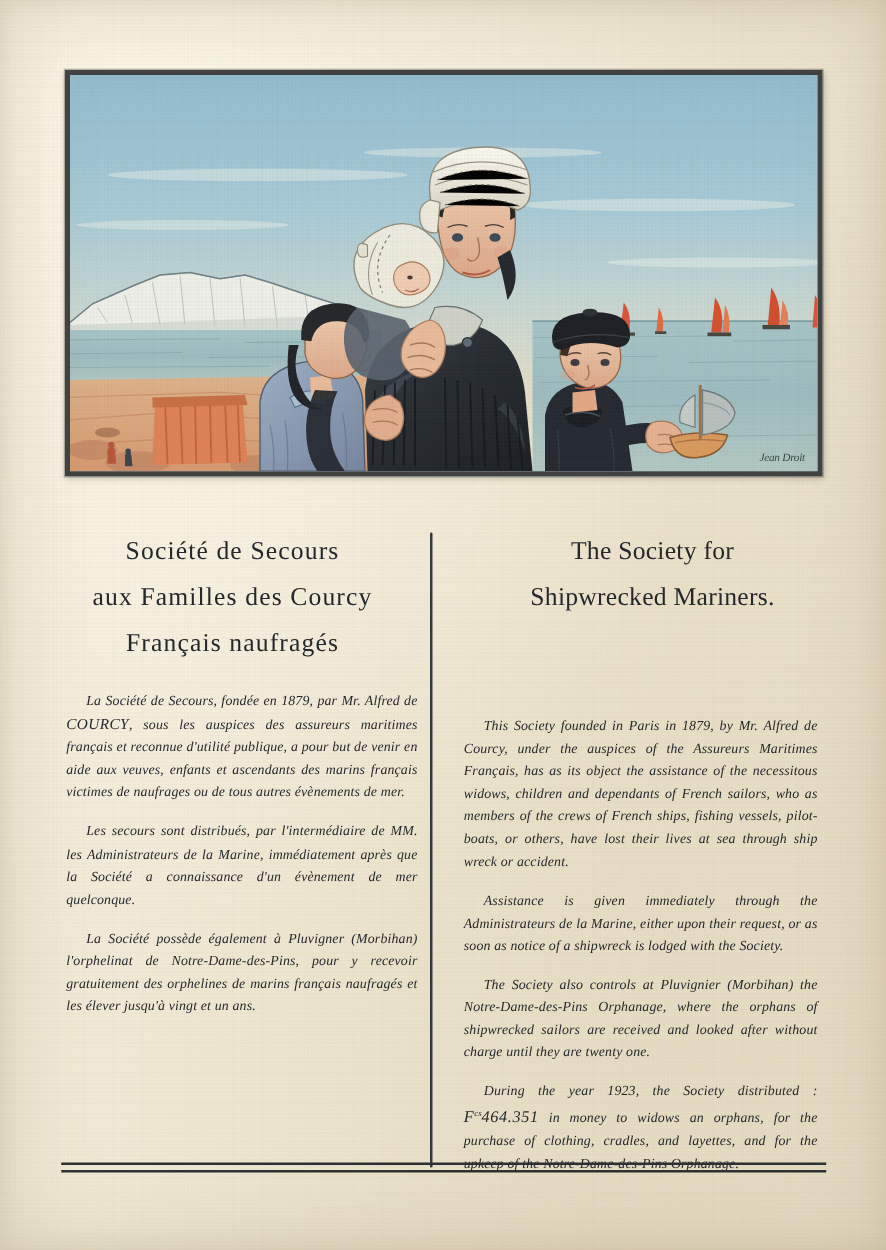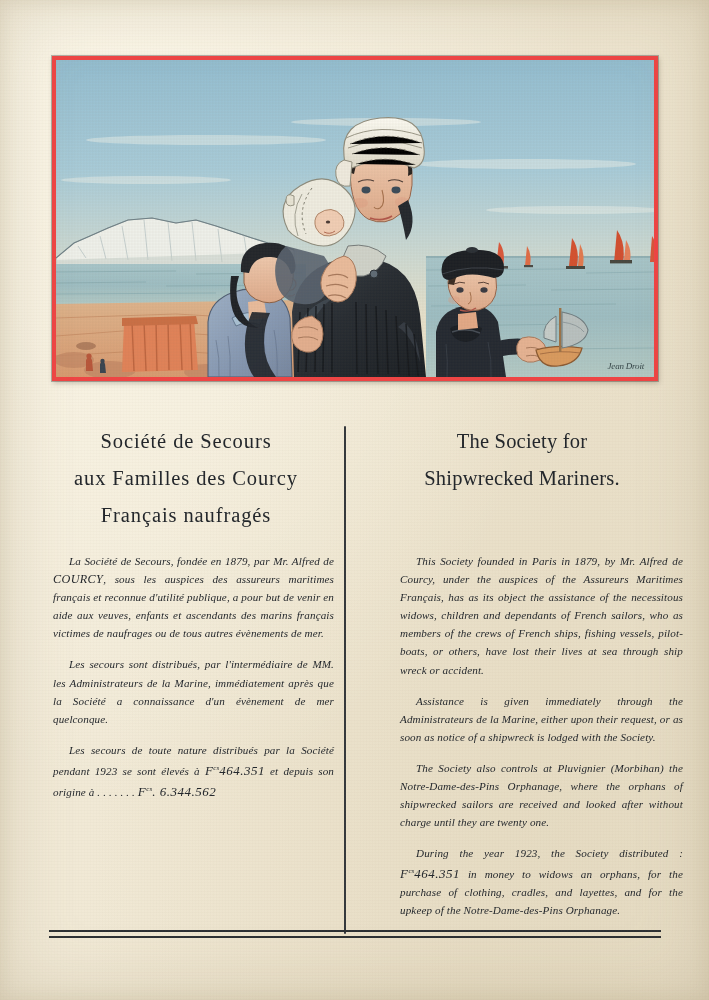--- a/index.html
+++ b/index.html
@@ -44,21 +44,21 @@
   .plate-wrap {
     position: absolute;
     left: 52px;
     top: 56px;
     width: 606px;
     height: 325px;
   }
   .plate-frame {
     position: absolute;
     inset: 0;
-    border: 4px solid #ef4444;
+    border: 4px solid #404040;
     box-sizing: border-box;
     box-shadow: 0 0 0 1px rgba(60,60,60,0.35), 1px 2px 5px rgba(90,80,60,0.33);
     background: #b9d3dd;
     overflow: hidden;
   }
   .plate {
     position: absolute;
     inset: 0;
     overflow: hidden;
   }
@@ -124,21 +124,21 @@
     position: absolute;
     top: 552px;
     color: #23272c;
     font-family: "Liberation Serif", serif;
     font-size: 11.1px;
     line-height: 18.1px;
     text-align: justify;
     letter-spacing: 0.12px;
   }
   .col-fr { left: 53px; width: 281px; }
-  .col-en { left: 400px; width: 283px; }
+  .col-en { left: 371px; width: 283px; margin-top: 20px; }
   .col p {
     margin: 0 0 13px 0;
     text-indent: 16px;
     font-style: italic;
   }
   .col p:last-child { margin-bottom: 0; }
   .col .nm { font-size: 12.2px; letter-spacing: 0.35px; }
   .amt { font-size: 13px; letter-spacing: 0.5px; }
   sup.cs { font-size: 7px; letter-spacing: 0; vertical-align: super; }
 
@@ -514,23 +514,21 @@
   </div>
 </div>
 
 <div class="divider"></div>
 
 <div class="col col-fr">
   <p>
     <span>La Société de Secours, fondée en 1879, par Mr. Alfred de </span><span class="nm">COURCY</span><span>, sous les auspices des assureurs maritimes français et reconnue d'utilité publique, a pour but de venir en aide aux veuves, enfants et ascendants des marins français victimes de naufrages ou de tous autres évènements de mer.</span>
   </p>
   <p>Les secours sont distribués, par l'intermédiaire de MM. les Administrateurs de la Marine, immédiatement après que la Société a connaissance d'un évènement de mer quelconque.</p>
-  <p>
-    <span>Les secours de toute nature distribués par la Société pendant 1923 se sont élevés à </span><span class="amt">F</span><sup class="cs">cs</sup><span class="amt">464.351</span><span> et depuis son origine à . . . . . . . </span><span class="amt">F</span><sup class="cs">cs</sup><span class="amt">. 6.344.562</span>
-  </p>
+  <p>La Société possède également à Pluvigner (Morbihan) l'orphelinat de Notre-Dame-des-Pins, pour y recevoir gratuitement des orphelines de marins français naufragés et les élever jusqu'à vingt et un ans.</p>
 </div>
 
 <div class="col col-en">
   <p>This Society founded in Paris in 1879, by Mr. Alfred de Courcy, under the auspices of the Assureurs Maritimes Français, has as its object the assistance of the necessitous widows, children and dependants of French sailors, who as members of the crews of French ships, fishing vessels, pilot-boats, or others, have lost their lives at sea through ship wreck or accident.</p>
   <p>Assistance is given immediately through the Administrateurs de la Marine, either upon their request, or as soon as notice of a shipwreck is lodged with the Society.</p>
   <p>The Society also controls at Pluvignier (Morbihan) the Notre-Dame-des-Pins Orphanage, where the orphans of shipwrecked sailors are received and looked after without charge until they are twenty one.</p>
   <p>
     <span>During the year 1923, the Society distributed : </span><span class="amt">F</span><sup class="cs">cs</sup><span class="amt">464.351</span><span>  in money to widows an orphans, for the purchase of clothing, cradles, and layettes, and for the upkeep of the Notre-Dame-des-Pins Orphanage.</span>
   </p>
 </div>

